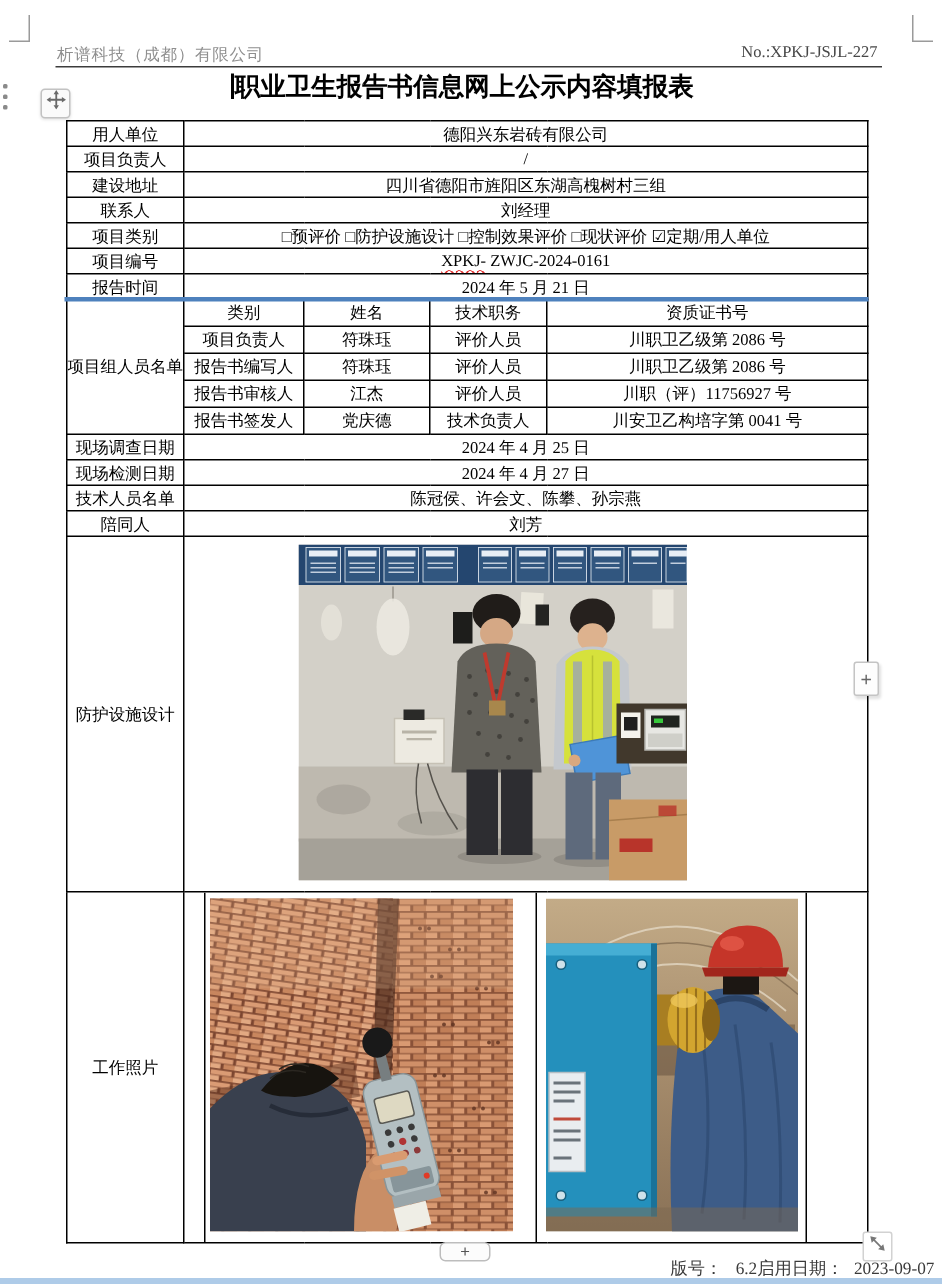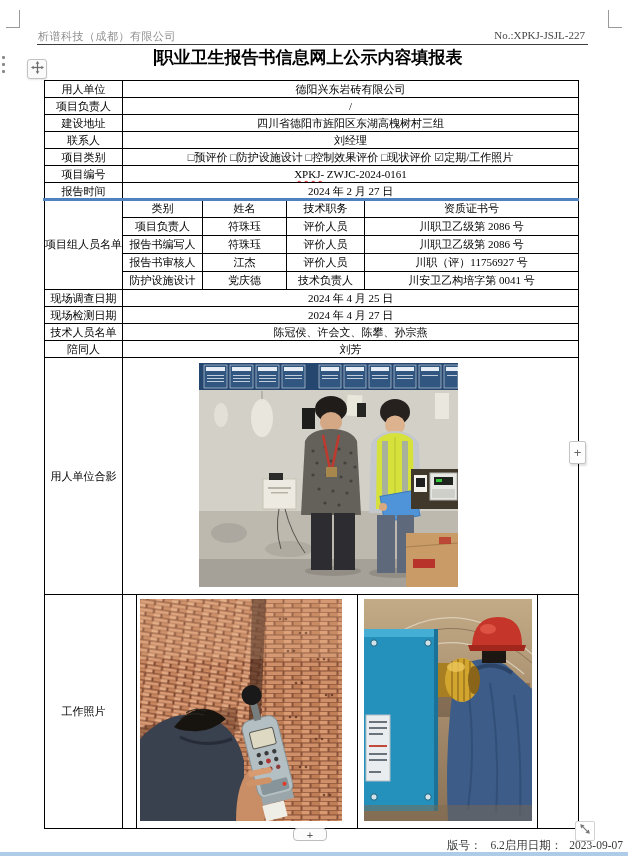--- a/index.html
+++ b/index.html
@@ -108,29 +108,29 @@
   <tr class="h17">
     <td>建设地址</td>
     <td colspan="4">四川省德阳市旌阳区东湖高槐树村三组</td>
   </tr>
   <tr class="h17">
     <td>联系人</td>
     <td colspan="4">刘经理</td>
   </tr>
   <tr class="h17">
     <td>项目类别</td>
-    <td colspan="4">□预评价 □防护设施设计 □控制效果评价 □现状评价 ☑定期/工作照片</td>
+    <td colspan="4">□预评价 □防护设施设计 □控制效果评价 □现状评价 ☑定期/用人单位</td>
   </tr>
   <tr class="h17">
     <td>项目编号</td>
     <td colspan="4"><span class="sq">XPKJ-</span><span> ZWJC-2024-0161</span></td>
   </tr>
   <tr class="h17">
     <td>报告时间</td>
-    <td colspan="4">2024 年 2 月 27 日</td>
+    <td colspan="4">2024 年 5 月 21 日</td>
   </tr>
   <tr class="h18">
     <td rowspan="5">项目组人员名单</td>
     <td>类别</td>
     <td>姓名</td>
     <td>技术职务</td>
     <td>资质证书号</td>
   </tr>
   <tr class="h18">
     <td>项目负责人</td>
@@ -144,21 +144,21 @@
     <td>评价人员</td>
     <td>川职卫乙级第 2086 号</td>
   </tr>
   <tr class="h18">
     <td>报告书审核人</td>
     <td>江杰</td>
     <td>评价人员</td>
     <td>川职（评）11756927 号</td>
   </tr>
   <tr class="h18">
-    <td>防护设施设计</td>
+    <td>报告书签发人</td>
     <td>党庆德</td>
     <td>技术负责人</td>
     <td>川安卫乙构培字第 0041 号</td>
   </tr>
   <tr class="h17">
     <td>现场调查日期</td>
     <td colspan="4">2024 年 4 月 25 日</td>
   </tr>
   <tr class="h17">
     <td>现场检测日期</td>
@@ -167,21 +167,21 @@
   <tr class="h17">
     <td>技术人员名单</td>
     <td colspan="4">陈冠侯、许会文、陈攀、孙宗燕</td>
   </tr>
   <tr class="h17">
     <td>陪同人</td>
     <td colspan="4">刘芳</td>
   </tr>
 
   <tr class="hp1">
-    <td>用人单位合影</td>
+    <td>防护设施设计</td>
     <td colspan="4" class="pcell">
       <div class="photo1">
         <svg viewBox="0 0 259 224" preserveAspectRatio="none">
           <rect width="259" height="224" fill="#d3d0c8"></rect>
           <rect y="148" width="259" height="50" fill="#beb9af"></rect>
           <rect y="196" width="259" height="28" fill="#a5a198"></rect>
           <ellipse cx="30" cy="170" rx="18" ry="10" fill="#8f8a80" opacity=".35"></ellipse>
           <ellipse cx="90" cy="186" rx="24" ry="8" fill="#8f8a80" opacity=".3"></ellipse>
           <ellipse cx="228" cy="205" rx="20" ry="7" fill="#7e7a70" opacity=".35"></ellipse>
           <rect width="259" height="27" fill="#24466f"></rect>

